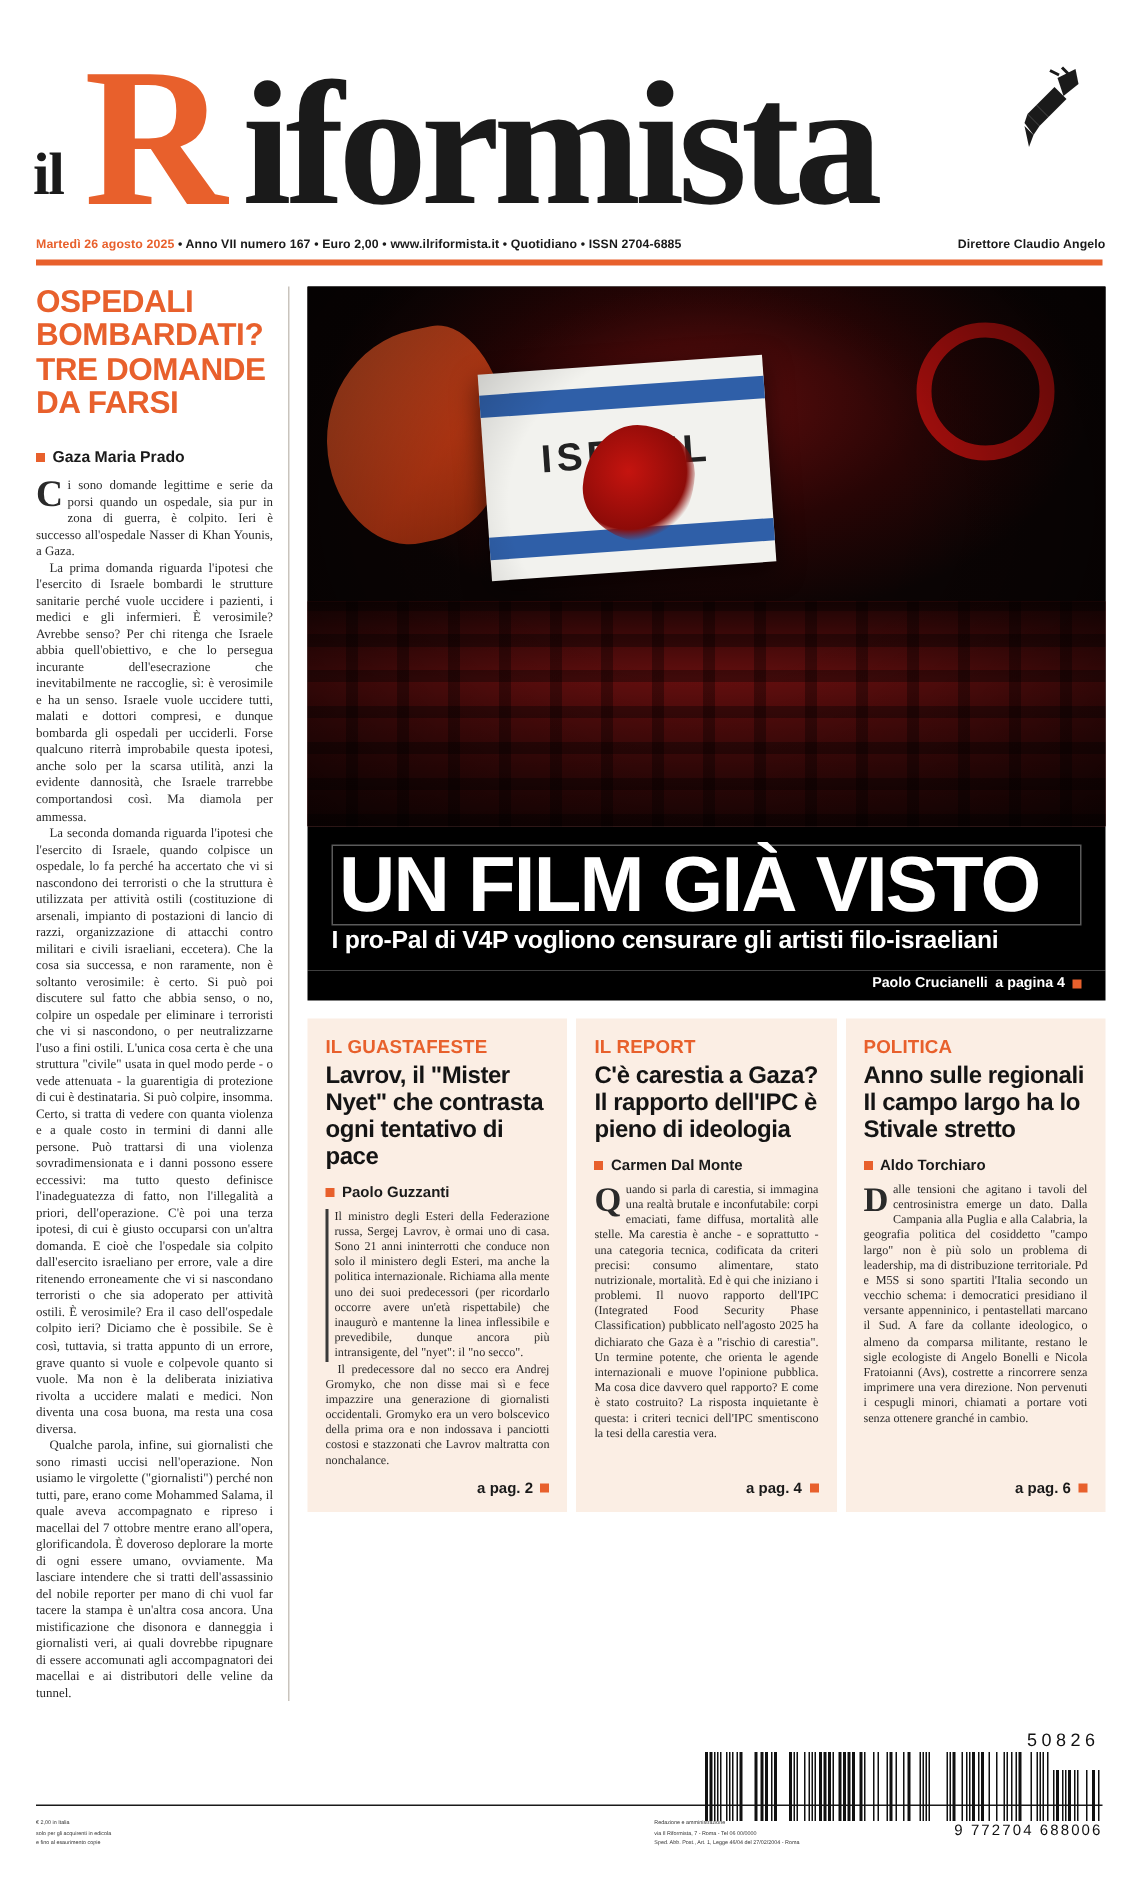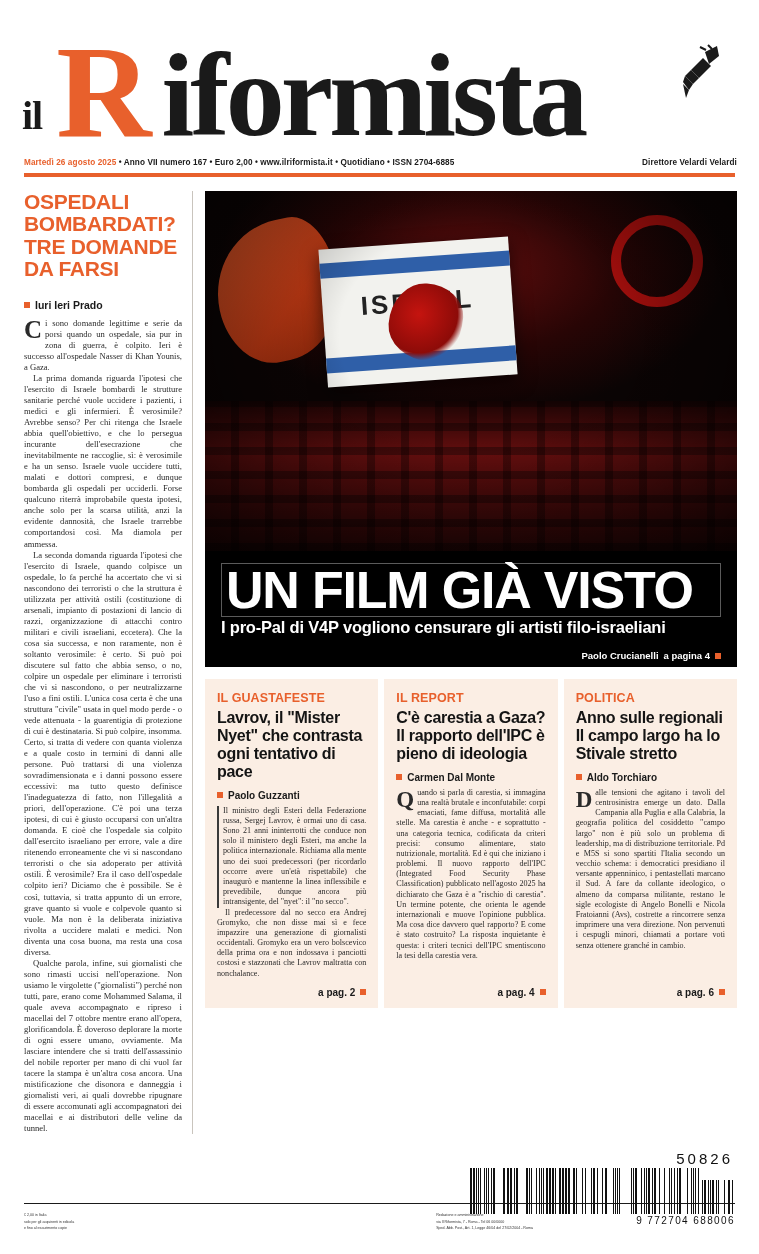--- a/index.html
+++ b/index.html
@@ -177,21 +177,21 @@
     display:flex; justify-content:flex-end; align-items:center; gap:5px;
   }
 
   
   .footer { position:absolute; left:0; right:0; bottom: 22px; padding: 0 24px; }
   .footer-rule { height:1px; background:#1a1a1a; margin-bottom: 8px; }
   .footer-row { display:flex; align-items:flex-start; justify-content:space-between; }
   .fine { font-size: 3.6px; line-height: 1.85; color:#333; }
   .fine.mid { margin-left: 360px; }
   .barcode-wrap { position:absolute; right: 24px; bottom: 6px; text-align:right; }
-  .bc-top { font-size: 15px; letter-spacing: 3px; color:#111; text-align:right;
+  .bc-top { font-size: 12px; letter-spacing: 3px; color:#111; text-align:right;
             margin-right: 2px; margin-bottom: 1px; font-family:"Liberation Sans",sans-serif;}
   .bars { display:flex; align-items:flex-end; height: 46px; gap:0; }
   .bars i { display:block; background:#111; }
   .bc-num { font-size: 10px; letter-spacing: 1.4px; color:#111; margin-top:1px; }
 </style>
 </head>
 <body>
 
 <div class="page">
 
@@ -213,32 +213,32 @@
     </div>
   </header>
 
   <div class="infoline">
     <div>
       <span class="date">Martedì 26 agosto 2025</span>
       <span>• Anno VII numero 167 • Euro 2,00 • www.ilriformista.it • Quotidiano • ISSN 2704-6885</span>
     </div>
     <div>
       <span class="dir-label">Direttore</span>
-      <span class="dir-name">Velardi Velardi</span>
+      <span class="dir-name">Claudio Angelo</span>
     </div>
   </div>
   <div class="rule-orange"></div>
 
   <div class="content">
 
     <div class="col-left">
       <h1 class="lead-title">OSPEDALI BOMBARDATI? TRE DOMANDE DA FARSI</h1>
       <div class="byline">
         <span class="sq"></span>
-        <span>Iuri Ieri Prado</span>
+        <span>Gaza Maria Prado</span>
       </div>
       <div class="bodytext">
         <p class="first dropcap">Ci sono domande legittime e serie da porsi quando un ospedale, sia pur in zona di guerra, è colpito. Ieri è successo all'ospedale Nasser di Khan Younis, a Gaza.</p>
         <p>La prima domanda riguarda l'ipotesi che l'esercito di Israele bombardi le strutture sanitarie perché vuole uccidere i pazienti, i medici e gli infermieri. È verosimile? Avrebbe senso? Per chi ritenga che Israele abbia quell'obiettivo, e che lo persegua incurante dell'esecrazione che inevitabilmente ne raccoglie, sì: è verosimile e ha un senso. Israele vuole uccidere tutti, malati e dottori compresi, e dunque bombarda gli ospedali per ucciderli. Forse qualcuno riterrà improbabile questa ipotesi, anche solo per la scarsa utilità, anzi la evidente dannosità, che Israele trarrebbe comportandosi così. Ma diamola per ammessa.</p>
         <p>La seconda domanda riguarda l'ipotesi che l'esercito di Israele, quando colpisce un ospedale, lo fa perché ha accertato che vi si nascondono dei terroristi o che la struttura è utilizzata per attività ostili (costituzione di arsenali, impianto di postazioni di lancio di razzi, organizzazione di attacchi contro militari e civili israeliani, eccetera). Che la cosa sia successa, e non raramente, non è soltanto verosimile: è certo. Si può poi discutere sul fatto che abbia senso, o no, colpire un ospedale per eliminare i terroristi che vi si nascondono, o per neutralizzarne l'uso a fini ostili. L'unica cosa certa è che una struttura "civile" usata in quel modo perde - o vede attenuata - la guarentigia di protezione di cui è destinataria. Si può colpire, insomma. Certo, si tratta di vedere con quanta violenza e a quale costo in termini di danni alle persone. Può trattarsi di una violenza sovradimensionata e i danni possono essere eccessivi: ma tutto questo definisce l'inadeguatezza di fatto, non l'illegalità a priori, dell'operazione. C'è poi una terza ipotesi, di cui è giusto occuparsi con un'altra domanda. E cioè che l'ospedale sia colpito dall'esercito israeliano per errore, vale a dire ritenendo erroneamente che vi si nascondano terroristi o che sia adoperato per attività ostili. È verosimile? Era il caso dell'ospedale colpito ieri? Diciamo che è possibile. Se è così, tuttavia, si tratta appunto di un errore, grave quanto si vuole e colpevole quanto si vuole. Ma non è la deliberata iniziativa rivolta a uccidere malati e medici. Non diventa una cosa buona, ma resta una cosa diversa.</p>
         <p>Qualche parola, infine, sui giornalisti che sono rimasti uccisi nell'operazione. Non usiamo le virgolette ("giornalisti") perché non tutti, pare, erano come Mohammed Salama, il quale aveva accompagnato e ripreso i macellai del 7 ottobre mentre erano all'opera, glorificandola. È doveroso deplorare la morte di ogni essere umano, ovviamente. Ma lasciare intendere che si tratti dell'assassinio del nobile reporter per mano di chi vuol far tacere la stampa è un'altra cosa ancora. Una mistificazione che disonora e danneggia i giornalisti veri, ai quali dovrebbe ripugnare di essere accomunati agli accompagnatori dei macellai e ai distributori delle veline da tunnel.</p>
       </div>
     </div>
 
     <div class="vrule"></div>

